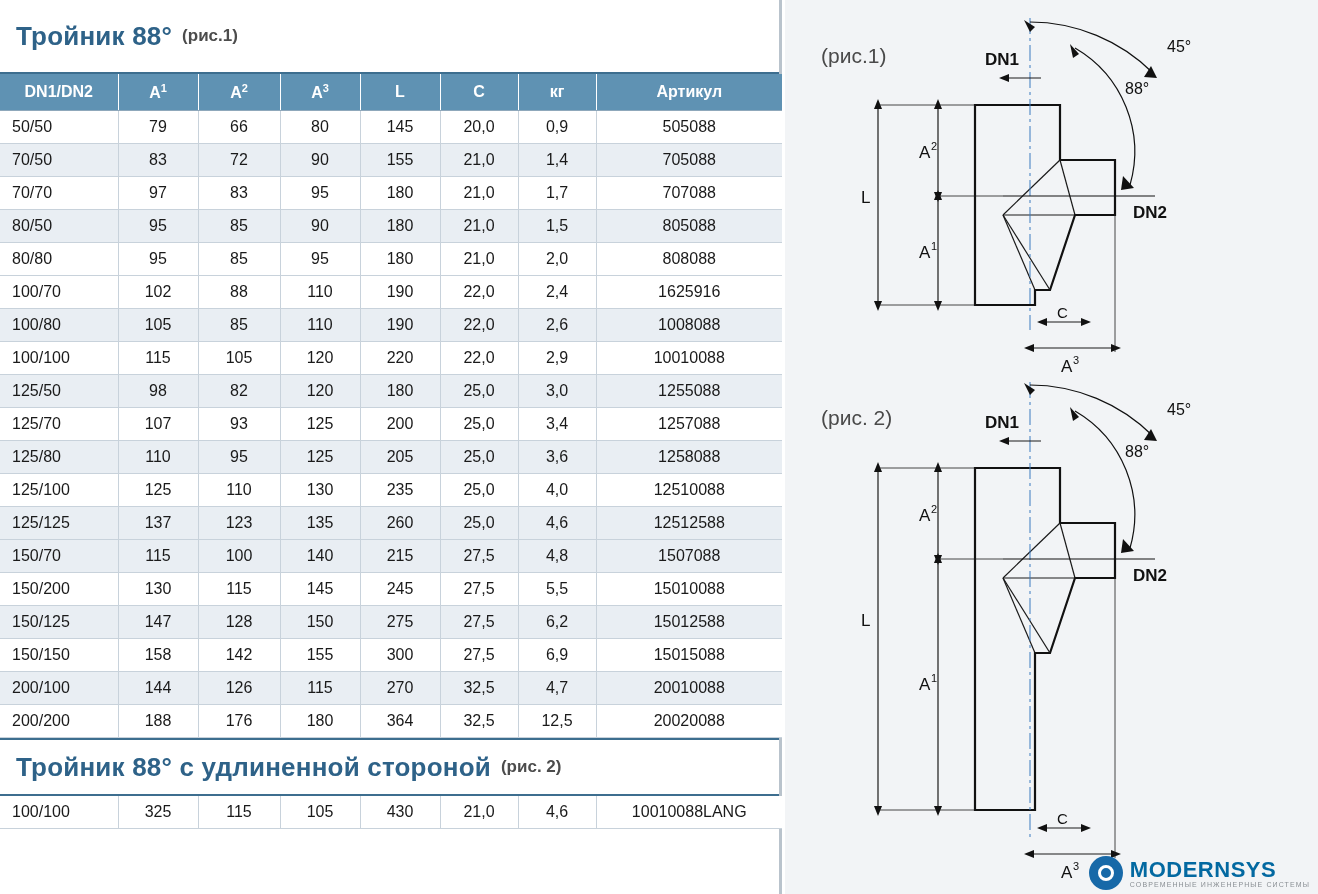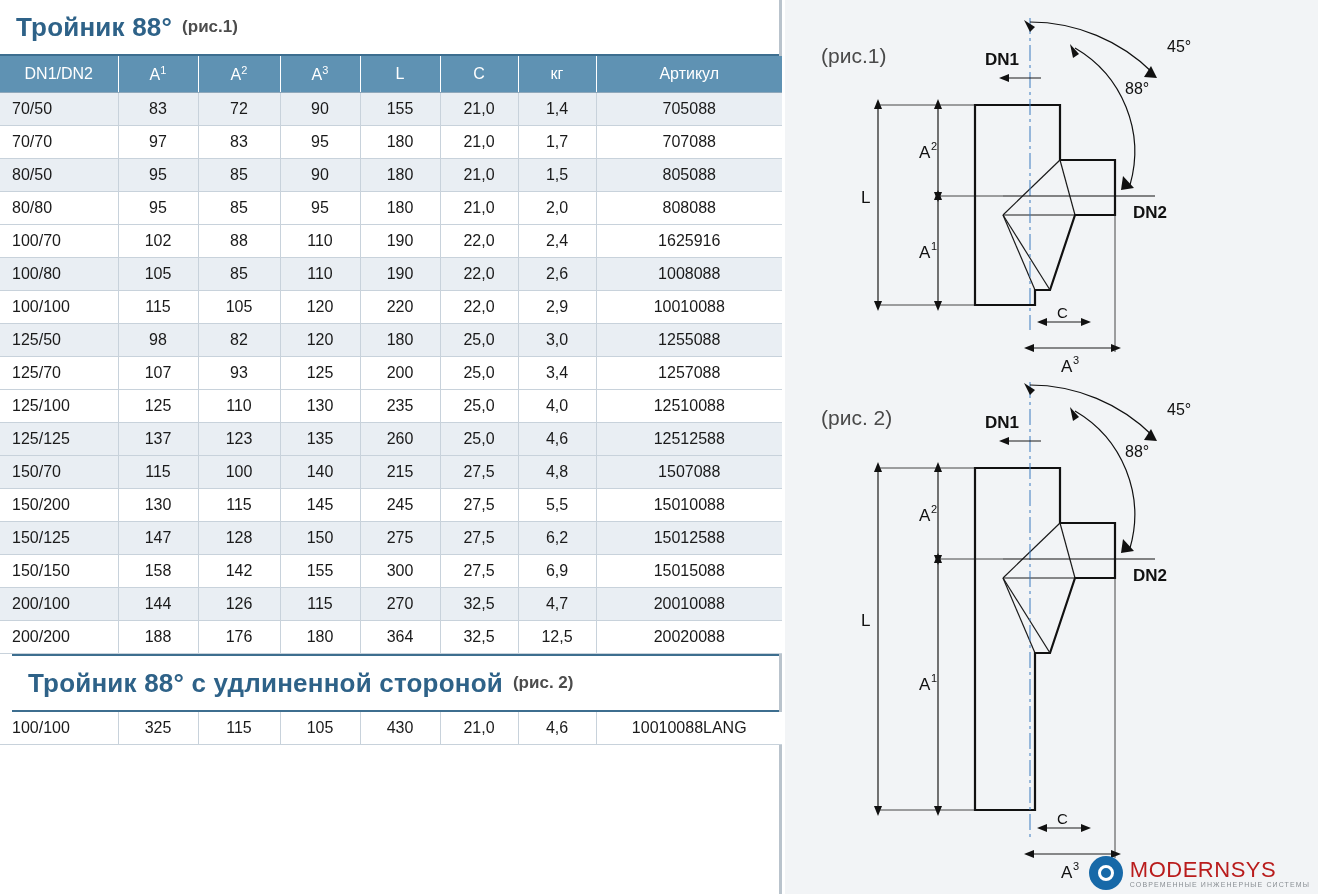--- a/index.html
+++ b/index.html
@@ -23,21 +23,21 @@
     position: absolute;
     left: 0;
     top: 0;
     width: 782px;
     height: 894px;
     background: #ffffff;
     border-right: 3px solid #b9c3cc;
     box-sizing: border-box;
   }
   .section-title {
-    height: 56px;
+    height: 74px;
     display: flex;
     align-items: center;
     padding-left: 16px;
     box-sizing: border-box;
     border-bottom: 2px solid #3d6e8f;
   }
   .section-title .main {
     font-size: 26px;
     font-weight: bold;
     color: #2e6288;
@@ -51,21 +51,21 @@
   }
   table.spec {
     width: 782px;
     border-collapse: collapse;
     table-layout: fixed;
   }
   table.spec th {
     background: #5f92b3;
     color: #ffffff;
     font-size: 16px;
-    font-weight: normal;
+    font-weight: bold;
     height: 34px;
     border-right: 1px solid #ffffff;
     border-bottom: 1px solid #8fa8bb;
     text-align: center;
     vertical-align: middle;
   }
   table.spec th:last-child { border-right: none; }
   table.spec td {
     font-size: 16px;
     color: #1a1a1a;
@@ -88,21 +88,20 @@
   .col3 { width: 80px; }
   .col4 { width: 80px; }
   .col5 { width: 78px; }
   .col6 { width: 78px; }
   .col7 { width: 186px; }
   .sup { font-size: 11px; vertical-align: super; }
   .section-title.second {
     border-top: 2px solid #3d6e8f;
     border-bottom: 2px solid #3d6e8f;
     height: 58px;
-    margin-left: 12px;
   }
   
   #diagram-panel {
     position: absolute;
     left: 785px;
     top: 0;
     width: 533px;
     height: 894px;
     background: #f2f4f6;
   }
@@ -137,22 +136,22 @@
     top: 9px;
     width: 16px;
     height: 16px;
     border-radius: 50%;
     border: 3px solid #ffffff;
     box-sizing: border-box;
   }
   #logo .words { line-height: 1.05; }
   #logo .words .name {
     font-size: 22px;
-    font-weight: normal;
-    color: #b91c1c;
+    font-weight: bold;
+    color: #0369a1;
     letter-spacing: 0.5px;
   }
   #logo .words .tag {
     font-size: 7px;
     color: #8a8f94;
     letter-spacing: 1.1px;
   }
 </style>
 </head>
 <body>
@@ -183,20 +182,30 @@
           <th>A<span class="sup">1</span></th>
           <th>A<span class="sup">2</span></th>
           <th>A<span class="sup">3</span></th>
           <th><span>L</span></th>
           <th><span>C</span></th>
           <th><span>кг</span></th>
           <th><span>Артикул</span></th>
         </tr>
       </thead>
       <tbody id="tbody-1">
+          <tr class="odd">
+            <td class="dn">50/50</td>
+            <td>79</td>
+            <td>66</td>
+            <td>80</td>
+            <td>145</td>
+            <td>20,0</td>
+            <td>0,9</td>
+            <td>505088</td>
+          </tr>
           <tr class="even">
             <td class="dn">70/50</td>
             <td>83</td>
             <td>72</td>
             <td>90</td>
             <td>155</td>
             <td>21,0</td>
             <td>1,4</td>
             <td>705088</td>
           </tr>
@@ -272,20 +281,30 @@
           </tr>
           <tr class="odd">
             <td class="dn">125/70</td>
             <td>107</td>
             <td>93</td>
             <td>125</td>
             <td>200</td>
             <td>25,0</td>
             <td>3,4</td>
             <td>1257088</td>
+          </tr>
+          <tr class="even">
+            <td class="dn">125/80</td>
+            <td>110</td>
+            <td>95</td>
+            <td>125</td>
+            <td>205</td>
+            <td>25,0</td>
+            <td>3,6</td>
+            <td>1258088</td>
           </tr>
           <tr class="odd">
             <td class="dn">125/100</td>
             <td>125</td>
             <td>110</td>
             <td>130</td>
             <td>235</td>
             <td>25,0</td>
             <td>4,0</td>
             <td>12510088</td>

